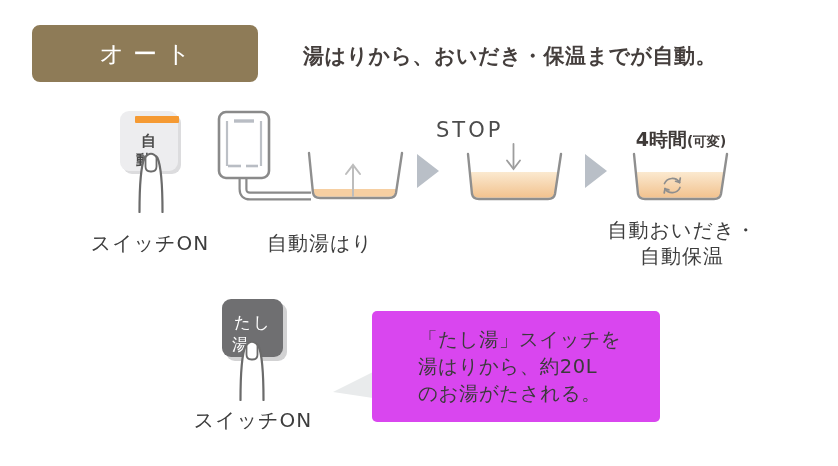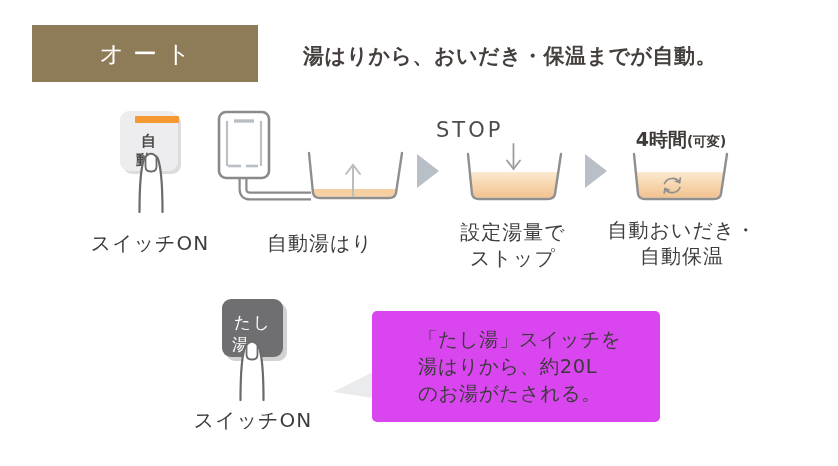--- a/index.html
+++ b/index.html
@@ -7,21 +7,21 @@
   body { font-family:"DejaVu Sans", sans-serif; color:#3e3a39; }
   .canvas {
     position:relative; width:838px; height:466px; background:#ffffff;
     overflow:hidden;
   }
   .abs { position:absolute; }
 
   
   .badge {
     left:32px; top:25px; width:226px; height:57px;
-    background:#8e7b57; border-radius:0;
+    background:#8e7b57; border-radius:8px;
     display:flex; align-items:center; justify-content:center;
     color:#ffffff; font-size:24px; font-weight:500;
     letter-spacing:9px; text-indent:9px;
   }
   .headline {
     left:303px; top:42px; width:520px;
     font-size:21px; font-weight:600; color:#443e3c; letter-spacing:0.5px;
   }
 
   
@@ -150,24 +150,20 @@
     </defs>
     <g stroke="#9d9d9d" stroke-width="1.8" fill="none" stroke-linecap="round">
       <line x1="53.5" y1="1" x2="53.5" y2="25"></line>
       <polyline points="47,17.5 53.5,26 60,17.5"></polyline>
     </g>
     <g transform="translate(4,9)">
       <path d="M6 20 L8.6 42 Q9.6 45.8 15 45.8 L84 45.8 Q89.4 45.8 90.4 42 L94.2 20 Z" fill="url(#wg3)"></path>
       <path d="M4 2 L8 42 Q9 47 15 47 L84 47 Q90 47 91 42 L97 2" fill="none" stroke="#8f8f8f" stroke-width="2.4" stroke-linecap="round"></path>
     </g>
   </svg>
-  <div class="abs caption cap3">
-    <div>設定湯量で</div>
-    <div>ストップ</div>
-  </div>
 
   <div class="abs step-arrow arrow-b"></div>
 
   <div class="abs hours-label">
     <span class="t-big">4時間</span><span class="t-small">(可変)</span>
   </div>
   <svg class="abs" style="left:626px; top:147px;" width="108" height="60" viewBox="0 0 108 60">
     <defs>
       <linearGradient id="wg4" x1="0" y1="0" x2="0" y2="1">
         <stop offset="0" stop-color="#fbe9d0"></stop>

